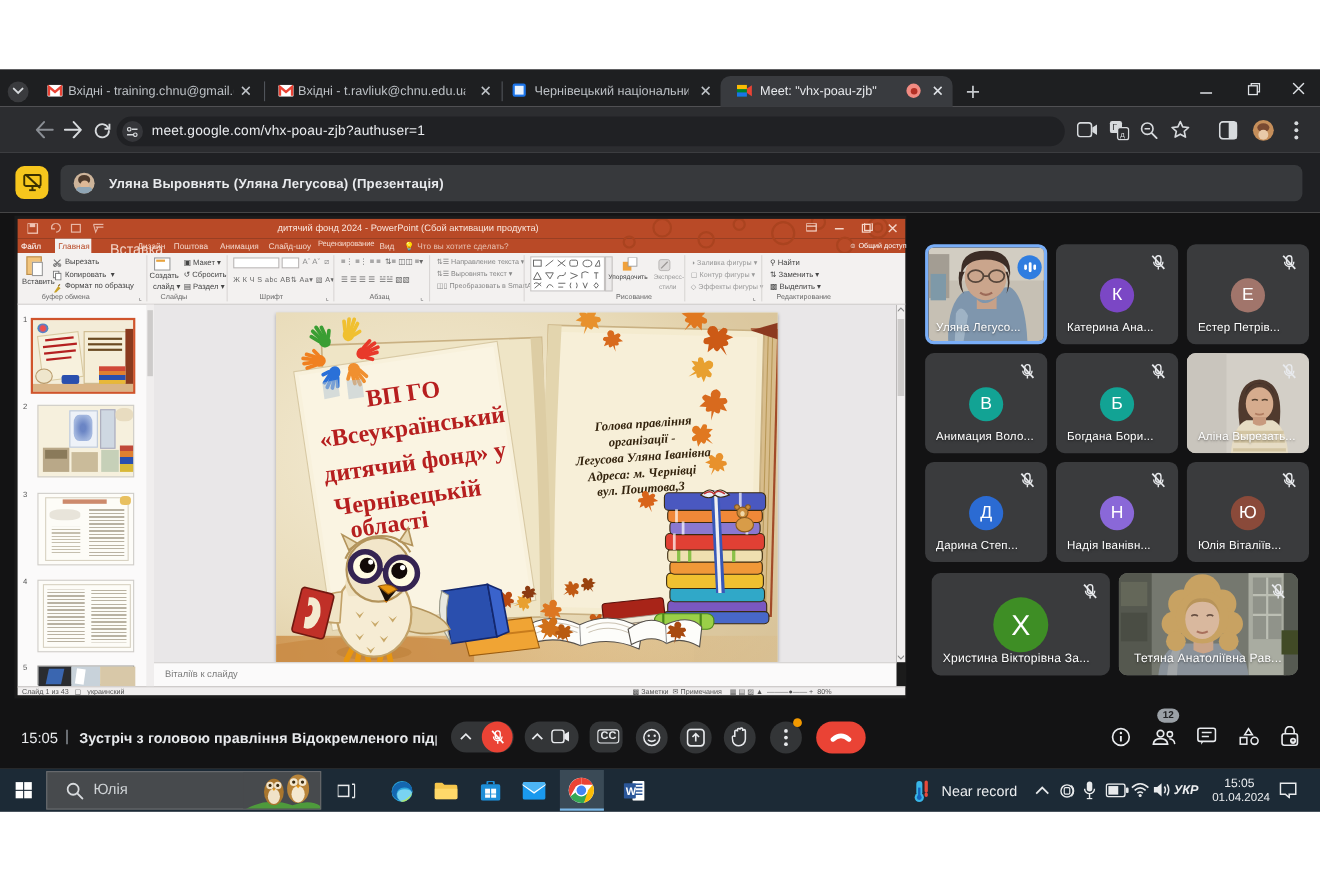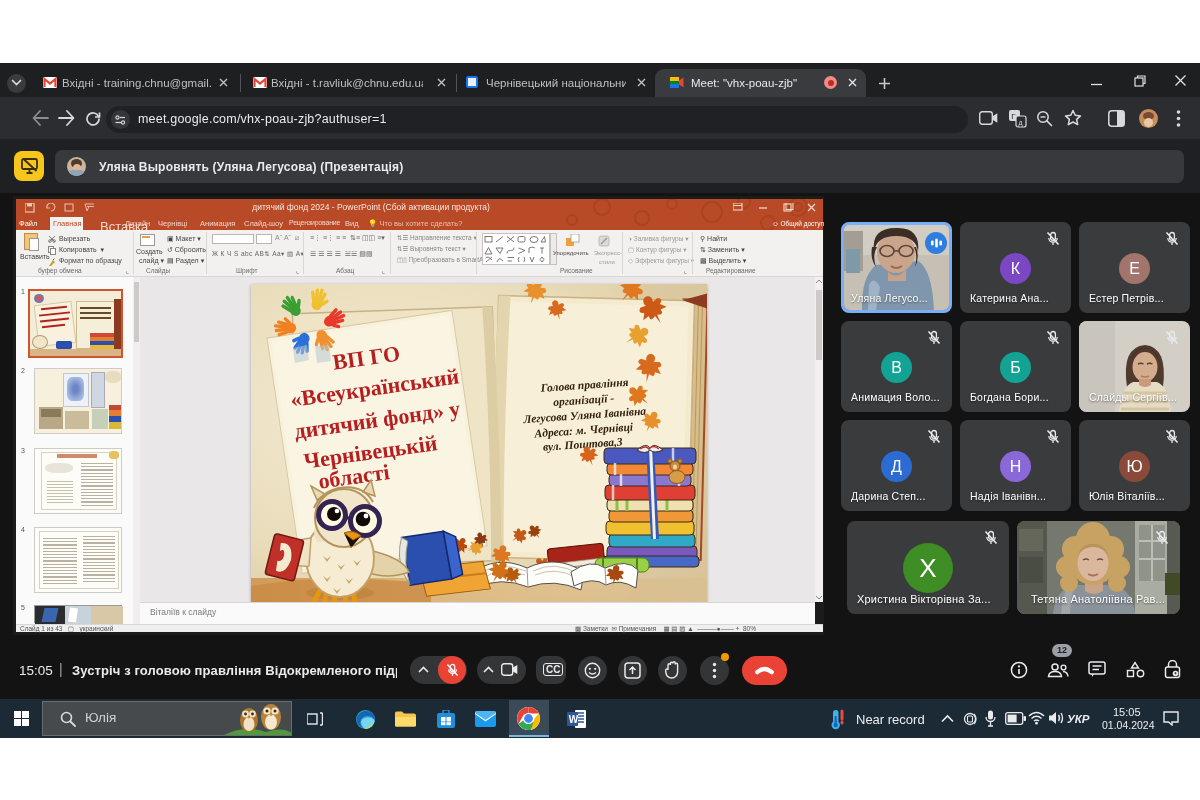--- a/index.html
+++ b/index.html
@@ -197,21 +197,21 @@
         <rect x="51" y="1" width="7" height="7" fill="none" stroke="#f5d5c8" stroke-width="1.1"></rect>
         <rect x="53" y="-0.5" width="7" height="7" fill="none" stroke="#f5d5c8" stroke-width="1.1"></rect>
         <path d="M75 1 L82 8 M82 1 L75 8" stroke="#f5d5c8" stroke-width="1.3"></path>
       </svg>
 
     <div class="abs" style="left:50px;top:217px;width:33px;height:13px;background:#f3f1f0;"></div>
     <div class="abs" style="left:19px;top:219px;font-size:7.5px;color:#fff;">Файл</div>
     <div class="abs" style="left:53px;top:219px;font-size:7.5px;color:#b94a27;">Главная</div>
     <div class="abs" style="left:100px;top:219px;font-size:13px;color:#f3d5c9;">Вставка</div>
     <div class="abs" style="left:125px;top:219px;font-size:7.5px;color:#f3d5c9;">Дизайн</div>
-    <div class="abs" style="left:158px;top:219px;font-size:7.5px;color:#f3d5c9;">Чернівці</div>
+    <div class="abs" style="left:158px;top:219px;font-size:7.5px;color:#f3d5c9;">Поштова</div>
     <div class="abs" style="left:200px;top:219px;font-size:7.5px;color:#f3d5c9;">Анимация</div>
     <div class="abs" style="left:244px;top:219px;font-size:7.5px;color:#f3d5c9;">Слайд-шоу</div>
     <div class="abs" style="left:289px;top:219px;font-size:7px;color:#f3d5c9;letter-spacing:-.2px;">Рецензирование</div>
     <div class="abs" style="left:345px;top:219px;font-size:7.5px;color:#f3d5c9;">Вид</div>
     <div class="abs" style="left:368px;top:219px;font-size:7.5px;color:#e8c0b0;">💡 Что вы хотите сделать?</div>
     <div class="abs" style="left:772px;top:219.5px;font-size:6.5px;color:#fff;">☺ Общий доступ</div>
 
     <div class="abs" style="left:16px;top:230px;width:807px;height:47px;background:#f3f1f0;"></div>
     <div class="abs" style="left:16px;top:276px;width:807px;height:1px;background:#d9d6d5;"></div>
     <div id="ribbon">
@@ -673,21 +673,21 @@
         <path d="M59 43 Q62 41.5 64.5 43 M68 43 Q71 41.5 73.5 43" stroke="#54402f" stroke-width="1.4" fill="none"></path>
         <path d="M62 55 Q66 57 70 55" stroke="#b07c60" stroke-width="1.5" fill="none"></path>
         <path d="M40 91 Q42 66 54 61 L78 61 Q90 66 92 91 Z" fill="#e6dcc4"></path>
         <path d="M44 72 H88 M43 80 H89 M42 88 H90" stroke="#d3c5a2" stroke-width="3" fill="none"></path>
         <path d="M60 58 L72 58 L72 64 Q66 68 60 64 Z" fill="#c89a7e"></path>
       </svg>
       <svg class="micoff" viewBox="0 0 14 15">
           <path d="M7 1.5 a2.4 2.4 0 0 1 2.4 2.4 V7 a2.4 2.4 0 0 1 -4.8 0 V3.9 A2.4 2.4 0 0 1 7 1.5 Z M2.8 7 a4.2 4.2 0 0 0 8.4 0 M7 11.5 V14" stroke="#e8eaed" stroke-width="1.3" fill="none"></path>
           <path d="M1.5 1.5 L12.5 13.5" stroke="#e8eaed" stroke-width="1.6"></path>
         </svg>
-      <div class="pname">Слайды Сергіїв...</div>
+      <div class="pname">Аліна Вырезать...</div>
     </div>
 
     <div class="tile" style="left:841px;top:420px;width:111px;height:91px;">
       <div class="avcirc" style="left:40px;top:31px;width:31px;height:31px;background:#2b6bd3;font-size:16px;line-height:31px;">Д</div>
       <svg class="micoff" viewBox="0 0 14 15">
           <path d="M7 1.5 a2.4 2.4 0 0 1 2.4 2.4 V7 a2.4 2.4 0 0 1 -4.8 0 V3.9 A2.4 2.4 0 0 1 7 1.5 Z M2.8 7 a4.2 4.2 0 0 0 8.4 0 M7 11.5 V14" stroke="#e8eaed" stroke-width="1.3" fill="none"></path>
           <path d="M1.5 1.5 L12.5 13.5" stroke="#e8eaed" stroke-width="1.6"></path>
         </svg>
       <div class="pname">Дарина Степ...</div>
     </div>

